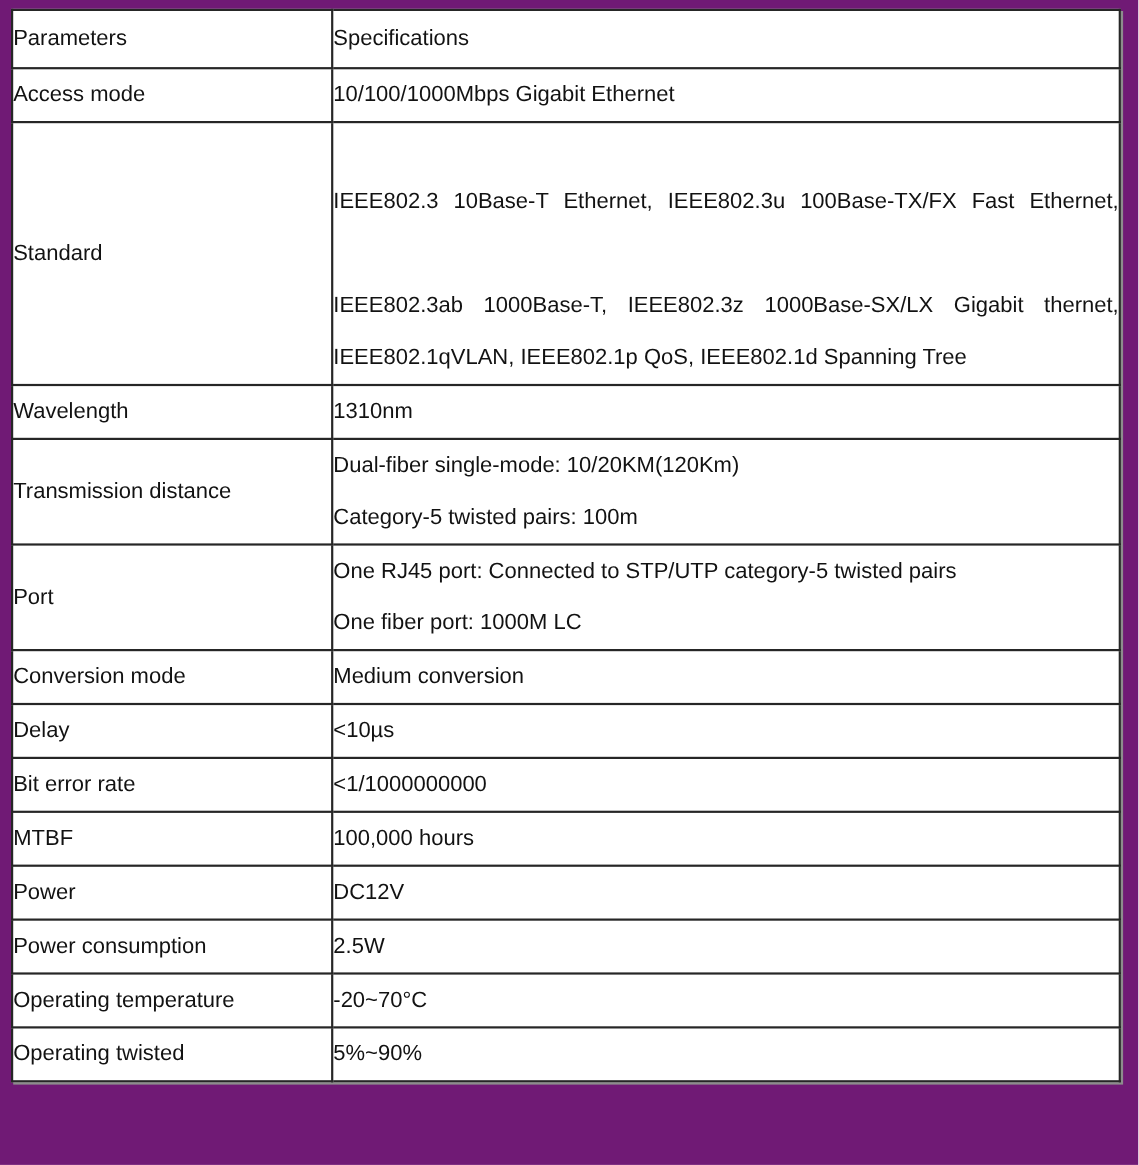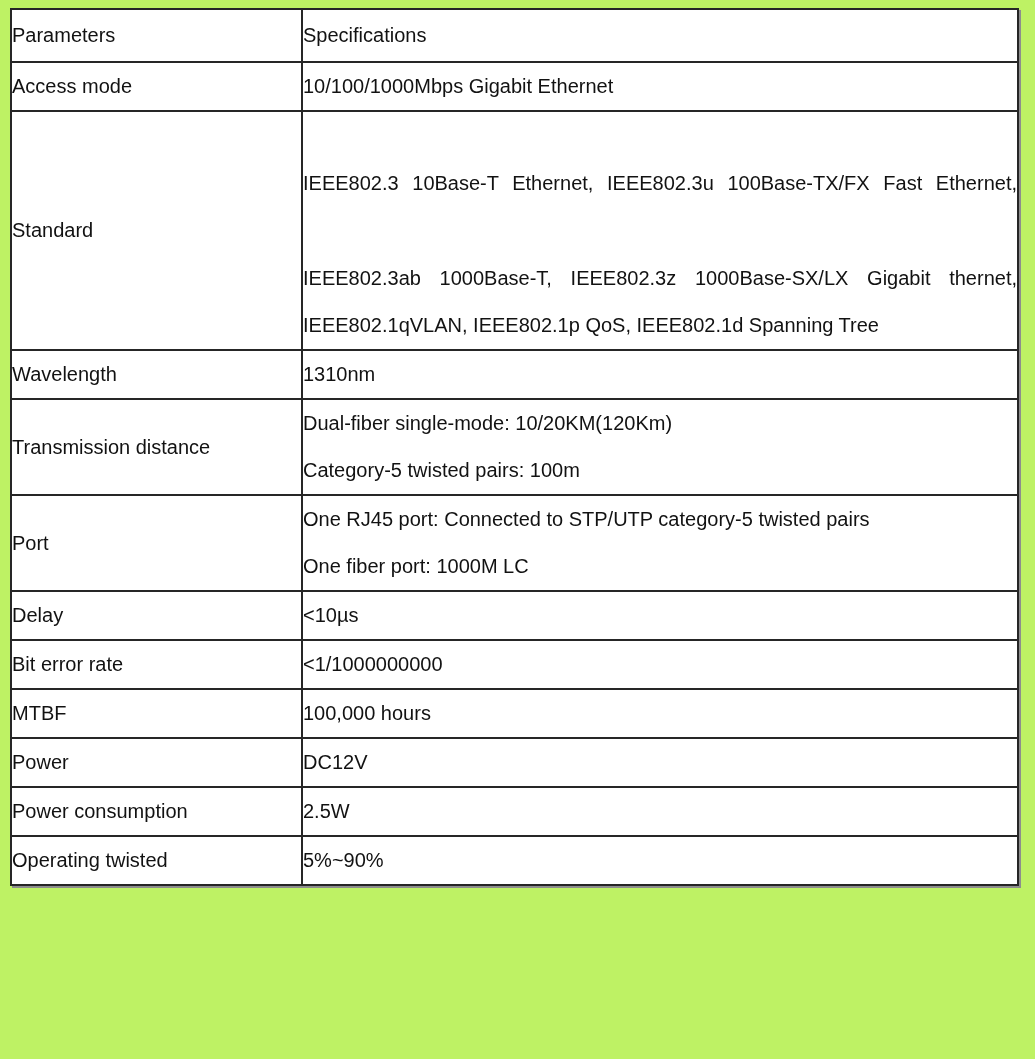--- a/index.html
+++ b/index.html
@@ -5,21 +5,21 @@
   * { box-sizing: border-box; }
   html, body {
     margin: 0;
     padding: 0;
     background: #ffffff;
   }
   .page {
     position: relative;
     width: 1035px;
     height: 1059px;
-    background: #bef264;
+    background: #701a75;
     font-family: "Liberation Sans", "DejaVu Sans", sans-serif;
     color: #121212;
     overflow: hidden;
   }
   .spec-table {
     position: absolute;
     left: 10px;
     top: 8px;
     width: 1009px;
     border-collapse: collapse;
@@ -108,20 +108,26 @@
   </tr>
 
   <tr class="body-row">
     <td class="param-cell">Port</td>
     <td class="spec-cell">
             <div class="line">One RJ45 port: Connected to STP/UTP category-5 twisted pairs</div>
             <div class="line">One fiber port: 1000M LC</div>
           </td>
   </tr>
 
+  <tr class="body-row">
+    <td class="param-cell">Conversion mode</td>
+    <td class="spec-cell">
+            <div class="line">Medium conversion</div>
+          </td>
+  </tr>
 
   <tr class="body-row">
     <td class="param-cell">Delay</td>
     <td class="spec-cell">
             <div class="line">&lt;10µs</div>
           </td>
   </tr>
 
   <tr class="body-row">
     <td class="param-cell">Bit error rate</td>
@@ -144,20 +150,26 @@
           </td>
   </tr>
 
   <tr class="body-row">
     <td class="param-cell">Power consumption</td>
     <td class="spec-cell">
             <div class="line">2.5W</div>
           </td>
   </tr>
 
+  <tr class="body-row">
+    <td class="param-cell">Operating temperature</td>
+    <td class="spec-cell">
+            <div class="line">-20~70°C</div>
+          </td>
+  </tr>
 
   <tr class="body-row">
     <td class="param-cell">Operating twisted</td>
     <td class="spec-cell">
             <div class="line">5%~90%</div>
           </td>
   </tr>
 
 
 

